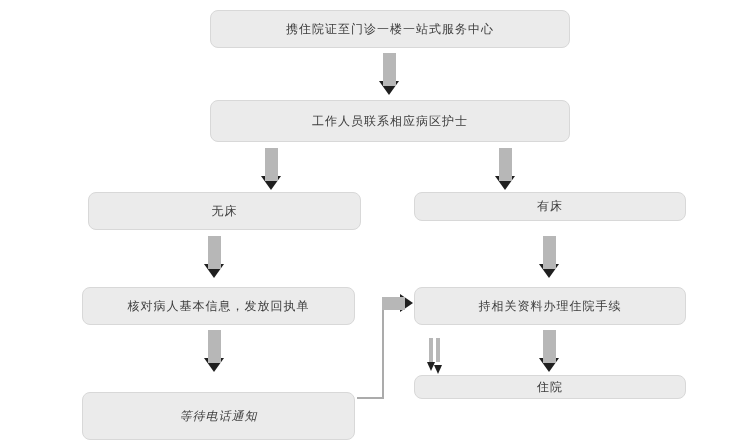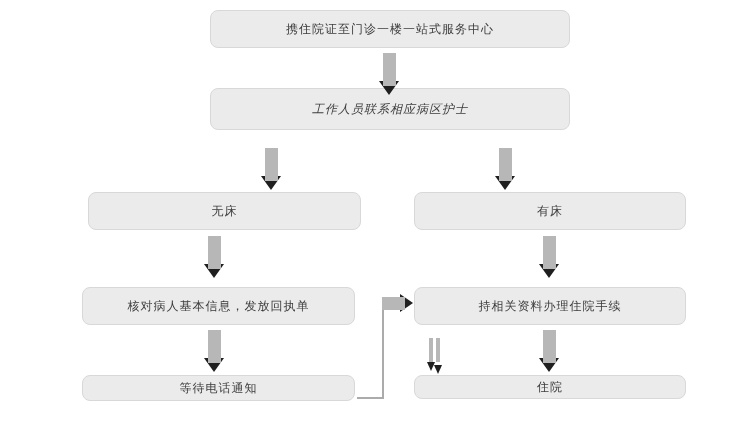--- a/index.html
+++ b/index.html
@@ -149,37 +149,37 @@
 
   <div class="node" style="left:210px; top:10px; width:360px; height:38px;">
     <span class="label">携住院证至门诊一楼一站式服务中心</span>
   </div>
 
   <div class="arrow-v" style="left:379px; top:53px;">
     <div class="head"></div>
     <div class="shaft"></div>
   </div>
 
-  <div class="node" style="left:210px; top:88px; width:360px; height:42px;font-style:italic;">
+  <div class="node" style="left:210px; top:100px; width:360px; height:42px;">
     <span class="label">工作人员联系相应病区护士</span>
   </div>
 
   <div class="arrow-v" style="left:261px; top:148px;">
     <div class="head"></div>
     <div class="shaft"></div>
   </div>
   <div class="arrow-v" style="left:495px; top:148px;">
     <div class="head"></div>
     <div class="shaft"></div>
   </div>
 
   <div class="node" style="left:82px; top:192px; width:273px; height:38px;margin-left:6px;">
     <span class="label">无床</span>
   </div>
-  <div class="node" style="left:414px; top:192px; width:272px; height:38px;">
+  <div class="node" style="left:414px; top:192px; width:272px; height:29px;">
     <span class="label">有床</span>
   </div>
 
   <div class="arrow-v" style="left:204px; top:236px;">
     <div class="head"></div>
     <div class="shaft"></div>
   </div>
   <div class="arrow-v" style="left:539px; top:236px;">
     <div class="head"></div>
     <div class="shaft"></div>
@@ -201,21 +201,21 @@
     <div class="shaft"></div>
   </div>
 
   <div class="double-arrow">
     <div class="bar b1"></div>
     <div class="bar b2"></div>
     <div class="tip t1"></div>
     <div class="tip t2"></div>
   </div>
 
-  <div class="node" style="left:82px; top:375px; width:273px; height:26px;">
+  <div class="node" style="left:82px; top:392px; width:273px; height:48px;font-style:italic;">
     <span class="label">等待电话通知</span>
   </div>
   <div class="node" style="left:414px; top:375px; width:272px; height:24px;">
     <span class="label">住院</span>
   </div>
 
   <div class="line h"></div>
   <div class="line v"></div>
   <div class="arrow-h">
     <div class="head"></div>

